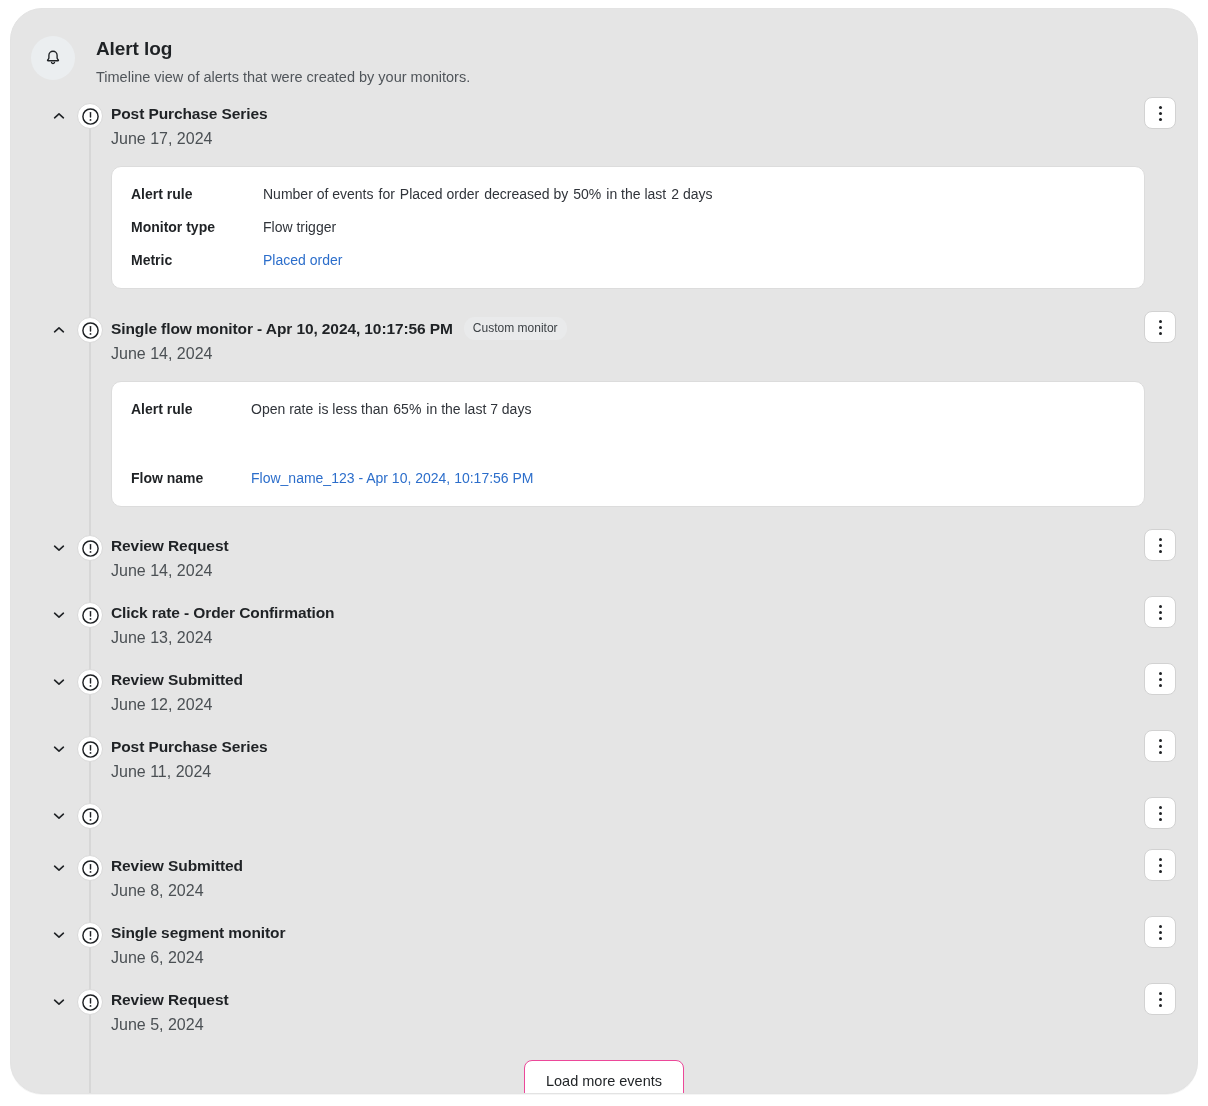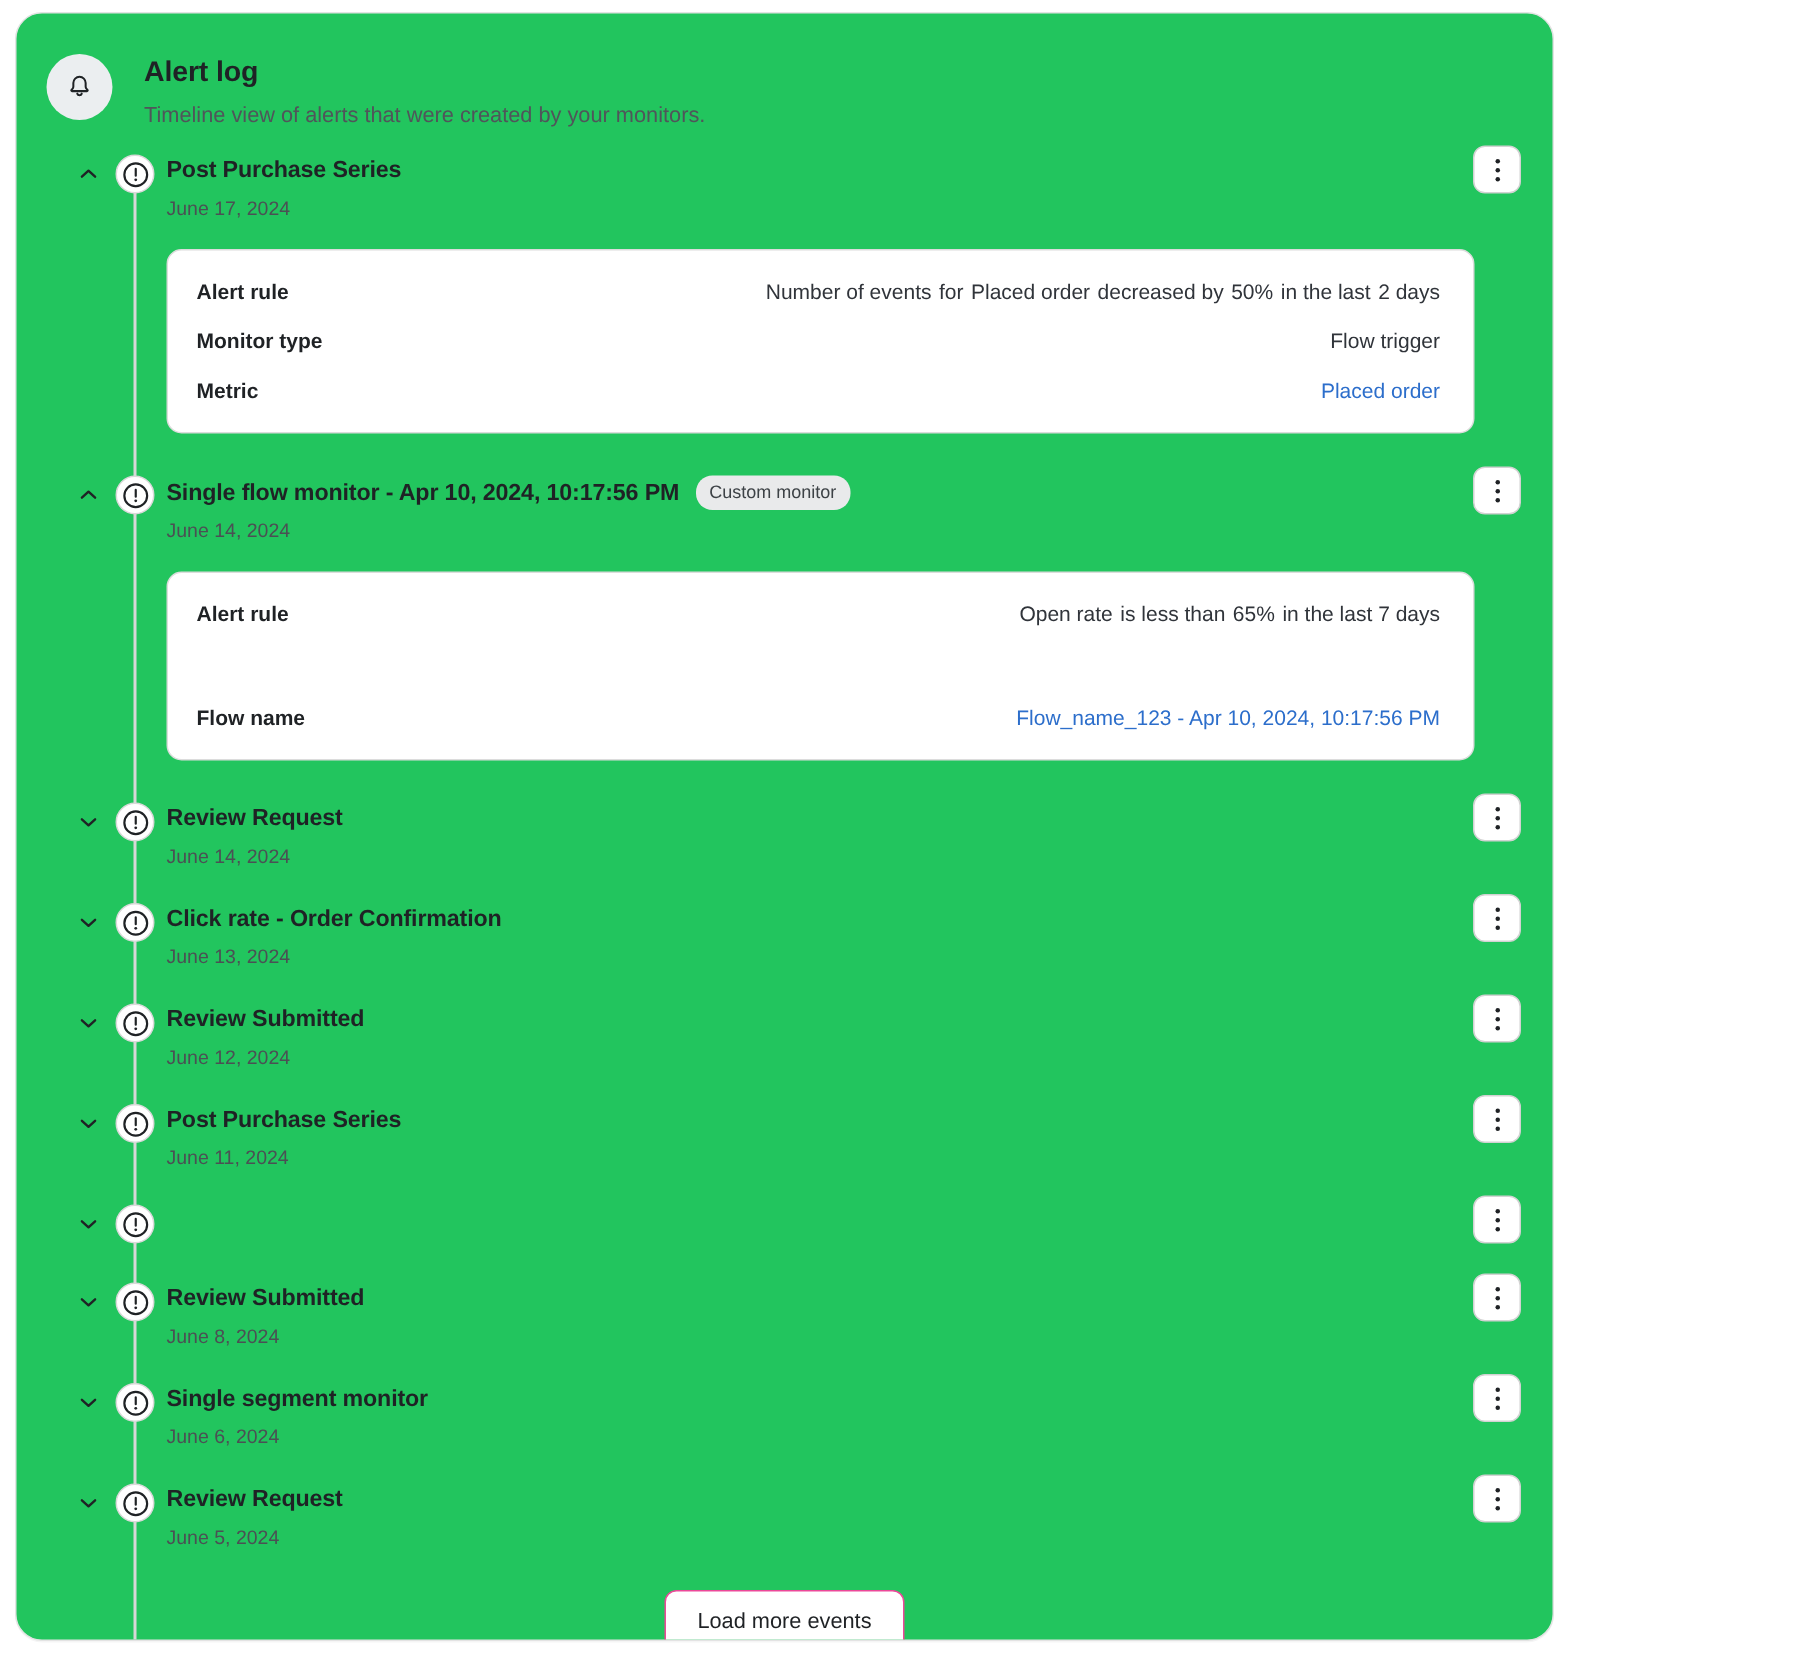--- a/index.html
+++ b/index.html
@@ -14,25 +14,25 @@
     width: 1208px;
     height: 1106px;
     position: relative;
     background: #ffffff;
     overflow: hidden;
   }
   .card {
     position: absolute;
     left: 10px;
     top: 8px;
-    width: 1026px;
+    width: 1188px;
     height: 1086px;
-    background: #22c55e;
+    background: #e5e5e5;
     border: 1px solid #e3e3e3;
-    border-radius: 18px;
+    border-radius: 32px;
     box-shadow: 0 1px 0 rgba(0,0,0,0.04);
     overflow: hidden;
   }
 
   
   .hdr {
     display: flex;
     align-items: flex-start;
     padding: 26px 0 0 20px;
   }
@@ -130,21 +130,21 @@
     display: inline-block;
     background: #e9eaeb;
     color: #3d4246;
     font-size: 12px;
     line-height: 16px;
     padding: 3px 9px 4px;
     border-radius: 11px;
     white-space: nowrap;
   }
   .ev-date {
-    font-size: 13px;
+    font-size: 16px;
     color: #4b5054;
     line-height: 18px;
     margin-top: 5px;
   }
   .kebab {
     position: absolute;
     right: 21px;
     top: -6px;
     width: 32px;
     height: 32px;
@@ -173,21 +173,20 @@
     margin-right: 52px;
     border: 1px solid #dcdcdc;
     border-radius: 10px;
     background: #ffffff;
     padding: 17px 22px 18px 19px;
   }
   .drow {
     display: flex;
     align-items: baseline;
     margin-bottom: 13px;
-    justify-content: space-between;
   }
   .drow:last-child { margin-bottom: 0; }
   .dlabel {
     font-size: 14px;
     font-weight: 700;
     color: #1f2225;
     flex: 0 0 auto;
     line-height: 20px;
   }
   .dvalue {

